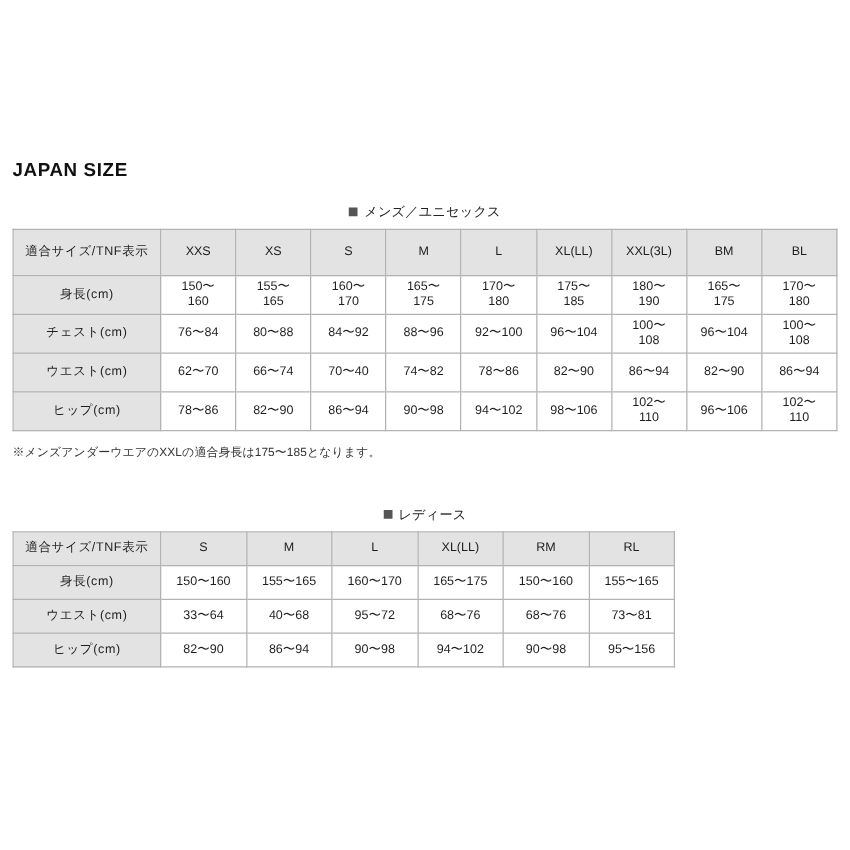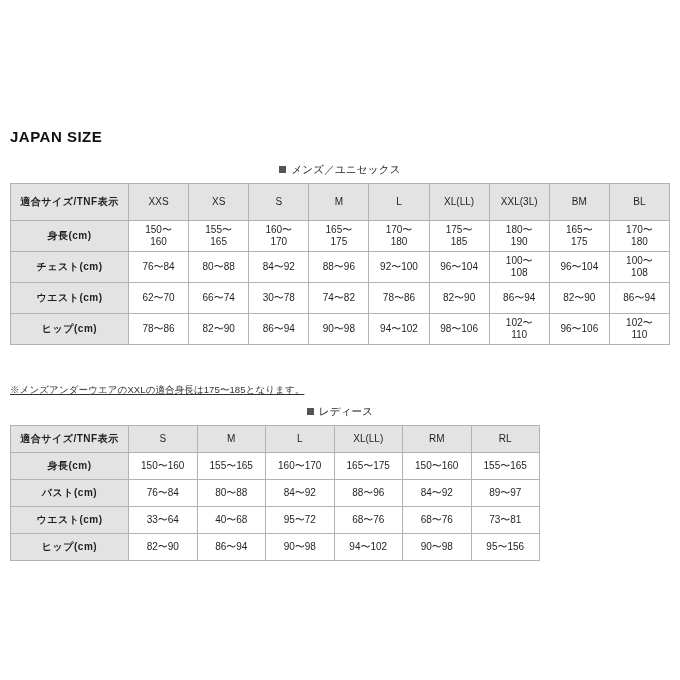--- a/index.html
+++ b/index.html
@@ -82,36 +82,34 @@
   }
   .hdr-row td, .hdr-row th {
     background: #e3e3e3;
     font-size: 10px;
     height: 34px;
   }
   .rowlabel {
     background: #e3e3e3;
     font-size: 10px;
     letter-spacing: 0.5px;
-    font-weight: bold;
   }
   table.mens .rowlabel { width: 118px; }
   table.mens .datacell { height: 30px; }
   table.mens .hdr-row td { height: 36px; }
   table.ladies .rowlabel { width: 118px; }
   table.ladies .datacell { height: 26px; }
   table.ladies .hdr-row td { height: 26px; }
   .note {
     position: absolute;
     left: 10px;
-    top: 384px;
+    top: 356px;
     font-size: 9.5px;
     color: #333333;
     letter-spacing: 0.1px;
-    text-decoration: underline;
   }
 </style>
 </head>
 <body>
 
 <div class="page">
 
   <h1 class="page-title">JAPAN SIZE</h1>
 
   <div class="block-mens">
@@ -157,21 +155,21 @@
             <td class="datacell">92〜100</td>
             <td class="datacell">96〜104</td>
             <td class="datacell">100〜<br>108</td>
             <td class="datacell">96〜104</td>
             <td class="datacell">100〜<br>108</td>
           </tr>
           <tr>
             <td class="rowlabel datacell">ウエスト(cm)</td>
             <td class="datacell">62〜70</td>
             <td class="datacell">66〜74</td>
-            <td class="datacell">30〜78</td>
+            <td class="datacell">70〜40</td>
             <td class="datacell">74〜82</td>
             <td class="datacell">78〜86</td>
             <td class="datacell">82〜90</td>
             <td class="datacell">86〜94</td>
             <td class="datacell">82〜90</td>
             <td class="datacell">86〜94</td>
           </tr>
           <tr>
             <td class="rowlabel datacell">ヒップ(cm)</td>
             <td class="datacell">78〜86</td>
@@ -212,29 +210,20 @@
           <tr>
             <td class="rowlabel datacell">身長(cm)</td>
             <td class="datacell">150〜160</td>
             <td class="datacell">155〜165</td>
             <td class="datacell">160〜170</td>
             <td class="datacell">165〜175</td>
             <td class="datacell">150〜160</td>
             <td class="datacell">155〜165</td>
           </tr>
           <tr>
-            <td class="rowlabel datacell">バスト(cm)</td>
-            <td class="datacell">76〜84</td>
-            <td class="datacell">80〜88</td>
-            <td class="datacell">84〜92</td>
-            <td class="datacell">88〜96</td>
-            <td class="datacell">84〜92</td>
-            <td class="datacell">89〜97</td>
-          </tr>
-          <tr>
             <td class="rowlabel datacell">ウエスト(cm)</td>
             <td class="datacell">33〜64</td>
             <td class="datacell">40〜68</td>
             <td class="datacell">95〜72</td>
             <td class="datacell">68〜76</td>
             <td class="datacell">68〜76</td>
             <td class="datacell">73〜81</td>
           </tr>
           <tr>
             <td class="rowlabel datacell">ヒップ(cm)</td>

